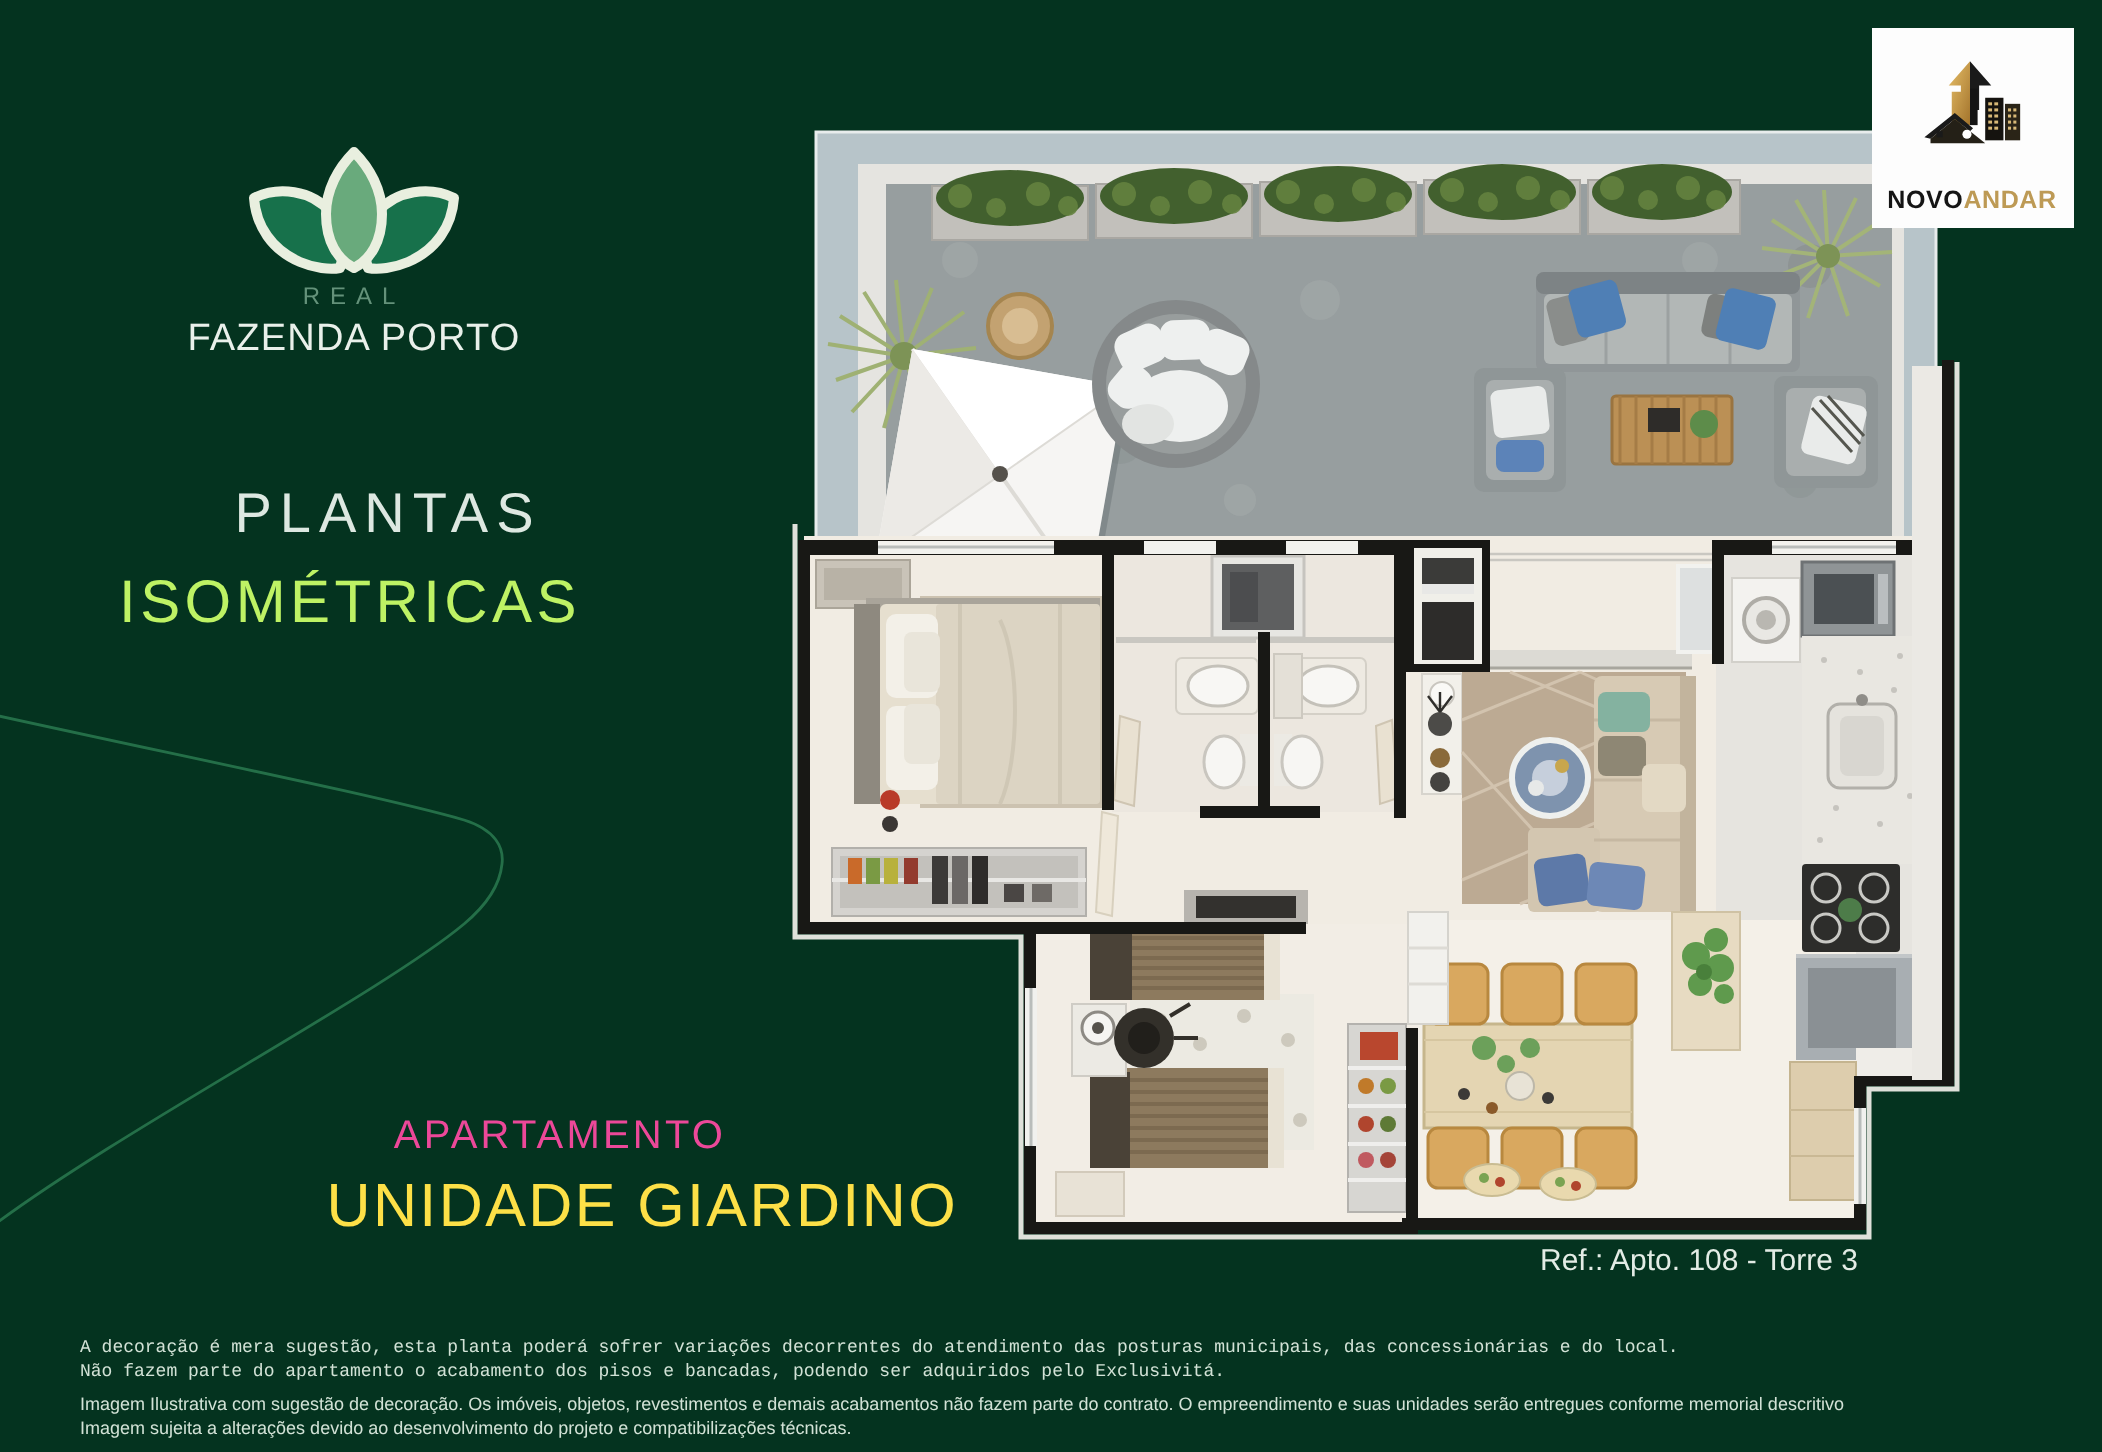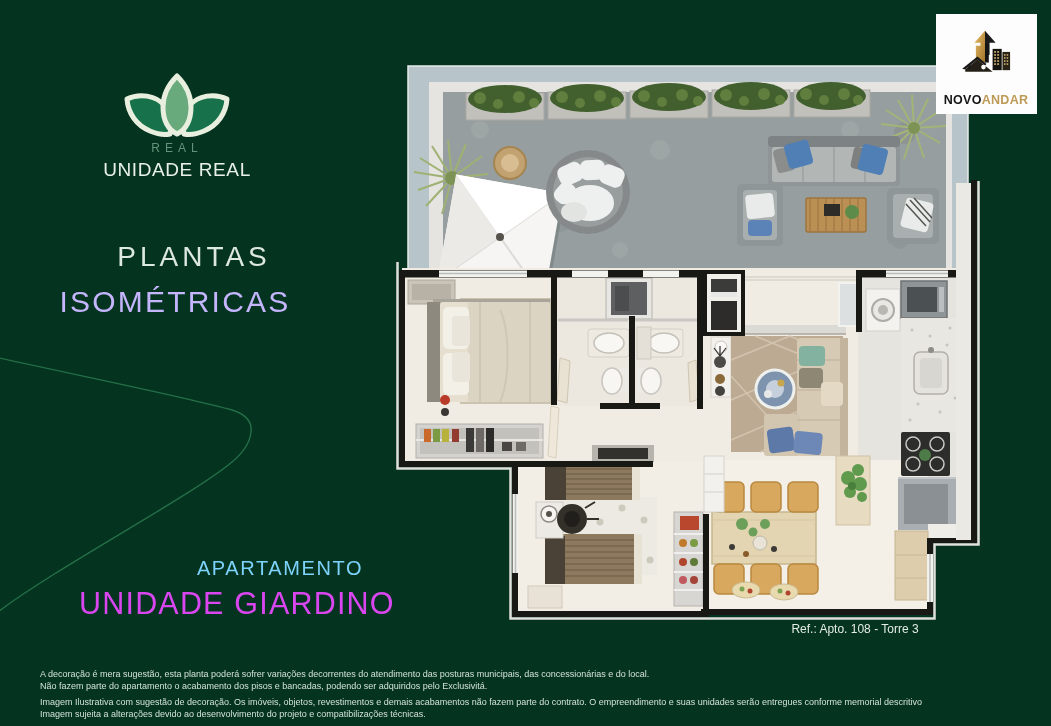--- a/index.html
+++ b/index.html
@@ -18,29 +18,29 @@
 
   <path d="M 7,28 C 8,42 16,54 30,60 C 37,63 45,64 50,63 C 53,53 51,43 45,35 C 36,24 19,22 7,28 Z" fill="#17714b" stroke="#e9efdf" stroke-width="5" stroke-linejoin="round"></path>
 
   <path d="M 107,28 C 106,42 98,54 84,60 C 77,63 69,64 64,63 C 61,53 63,43 69,35 C 78,24 95,22 107,28 Z" fill="#17714b" stroke="#e9efdf" stroke-width="5" stroke-linejoin="round"></path>
 
   <path d="M 57,5 C 65,13 71,24 71,36 C 71,50 65,59 57,63 C 49,59 43,50 43,36 C 43,24 49,13 57,5 Z" fill="#69aa7c" stroke="#e9efdf" stroke-width="5" stroke-linejoin="round"></path>
 </svg>
 
 <div class="abs" style="left:60px;top:141px;width:234px;text-align:center;color:#64927a;font-size:12px;letter-spacing:5px;">REAL</div>
 
-<div class="abs" style="left:60px;top:159px;width:234px;text-align:center;color:#e9f0ea;font-size:19px;letter-spacing:0.6px;">UNIDADE REAL</div>
+<div class="abs" style="left:60px;top:159px;width:234px;text-align:center;color:#e9f0ea;font-size:19px;letter-spacing:0.6px;">FAZENDA PORTO</div>
 
 <div class="abs" style="left:40px;top:241px;width:300px;text-align:center;color:#dde8e1;font-size:28px;font-weight:300;letter-spacing:4px;padding-left:4px;">PLANTAS</div>
 
-<div class="abs" style="left:23px;top:285px;width:300px;text-align:center;color:#c4b5fd;font-size:30px;letter-spacing:2.2px;padding-left:2px;">ISOMÉTRICAS</div>
-
-<div class="abs" style="left:128px;top:557px;width:300px;text-align:center;color:#7dd3fc;font-size:20px;letter-spacing:1.6px;padding-left:2px;">APARTAMENTO</div>
-
-<div class="abs" style="left:78px;top:586px;width:400px;text-align:left;color:#d946ef;font-size:30.5px;letter-spacing:1.2px;padding-left:1px;">UNIDADE GIARDINO</div>
+<div class="abs" style="left:23px;top:285px;width:300px;text-align:center;color:#bef264;font-size:30px;letter-spacing:2.2px;padding-left:2px;">ISOMÉTRICAS</div>
+
+<div class="abs" style="left:128px;top:557px;width:300px;text-align:center;color:#ec4899;font-size:20px;letter-spacing:1.6px;padding-left:2px;">APARTAMENTO</div>
+
+<div class="abs" style="left:78px;top:586px;width:400px;text-align:right;color:#fde047;font-size:30.5px;letter-spacing:1.2px;padding-left:1px;">UNIDADE GIARDINO</div>
 
 <div class="abs" style="left:936px;top:14px;width:101px;height:100px;background:#fdfdfd;z-index:5;"></div>
 
 <svg class="abs" style="left:936px;top:14px;z-index:6;" width="101" height="100" viewBox="0 0 101 100">
   <defs>
       <linearGradient id="gold" x1="0" y1="0" x2="1" y2="1">
     <stop offset="0" stop-color="#e8c06a"></stop>
         <stop offset="1" stop-color="#a3742c"></stop>
   </linearGradient>
     </defs>
@@ -75,23 +75,23 @@
 
   <path d="M 20,64 L 40,48 L 52,58 L 50,60 L 40,52 L 24,65 Z" fill="#1a1a1a"></path>
   <path d="M 40,52 L 60,68 L 24,68 L 24,65 Z" fill="#242017"></path>
   <circle cx="48" cy="62" r="3" fill="#fff"></circle>
   <rect x="28" y="60" width="4" height="4" fill="#1a1a1a"></rect>
   </g>
 
   <text x="50" y="90" font-size="12.5" font-weight="bold" letter-spacing="0.3" text-anchor="middle" font-family="Liberation Sans,sans-serif"><tspan fill="#151515">NOVO</tspan><tspan fill="#bd9a55">ANDAR</tspan></text>
 </svg>
 
-<div class="abs" style="left:770px;top:622px;width:170px;text-align:center;color:#e3ece5;font-size:12px;">Ref.: Apto. 108 - Torre 3</div>
-
-<div class="abs" style="left:40px;top:669px;color:#d2e2d6;font-size:9px;line-height:11.5px;">A decoração é mera sugestão, esta planta poderá sofrer variações decorrentes do atendimento das posturas municipais, das concessionárias e do local.<br>Não fazem parte do apartamento o acabamento dos pisos e bancadas, podendo ser adquiridos pelo Exclusivitá.</div>
+<div class="abs" style="left:770px;top:622px;width:170px;text-align:left;color:#e3ece5;font-size:15px;">Ref.: Apto. 108 - Torre 3</div>
+
+<div class="abs" style="left:40px;top:669px;color:#d2e2d6;font-size:9px;line-height:11.5px;font-family:Liberation Mono, monospace;">A decoração é mera sugestão, esta planta poderá sofrer variações decorrentes do atendimento das posturas municipais, das concessionárias e do local.<br>Não fazem parte do apartamento o acabamento dos pisos e bancadas, podendo ser adquiridos pelo Exclusivitá.</div>
 
 <div class="abs" style="left:40px;top:697px;color:#d2e2d6;font-size:9px;line-height:11.5px;">Imagem Ilustrativa com sugestão de decoração. Os imóveis, objetos, revestimentos e demais acabamentos não fazem parte do contrato. O empreendimento e suas unidades serão entregues conforme memorial descritivo<br>Imagem sujeita a alterações devido ao desenvolvimento do projeto e compatibilizações técnicas.</div>
 
 <svg class="abs" style="left:0;top:0;" width="1051" height="726" viewBox="0 0 1051 726">
 
 <rect x="408" y="66" width="560" height="204" fill="#b7c4c9" stroke="#e8ecec" stroke-width="1.5"></rect>
 
 <rect x="429" y="82" width="523" height="188" fill="#e5e4e0"></rect>
 
 <rect x="443" y="92" width="503" height="178" fill="#9aa1a0"></rect>

